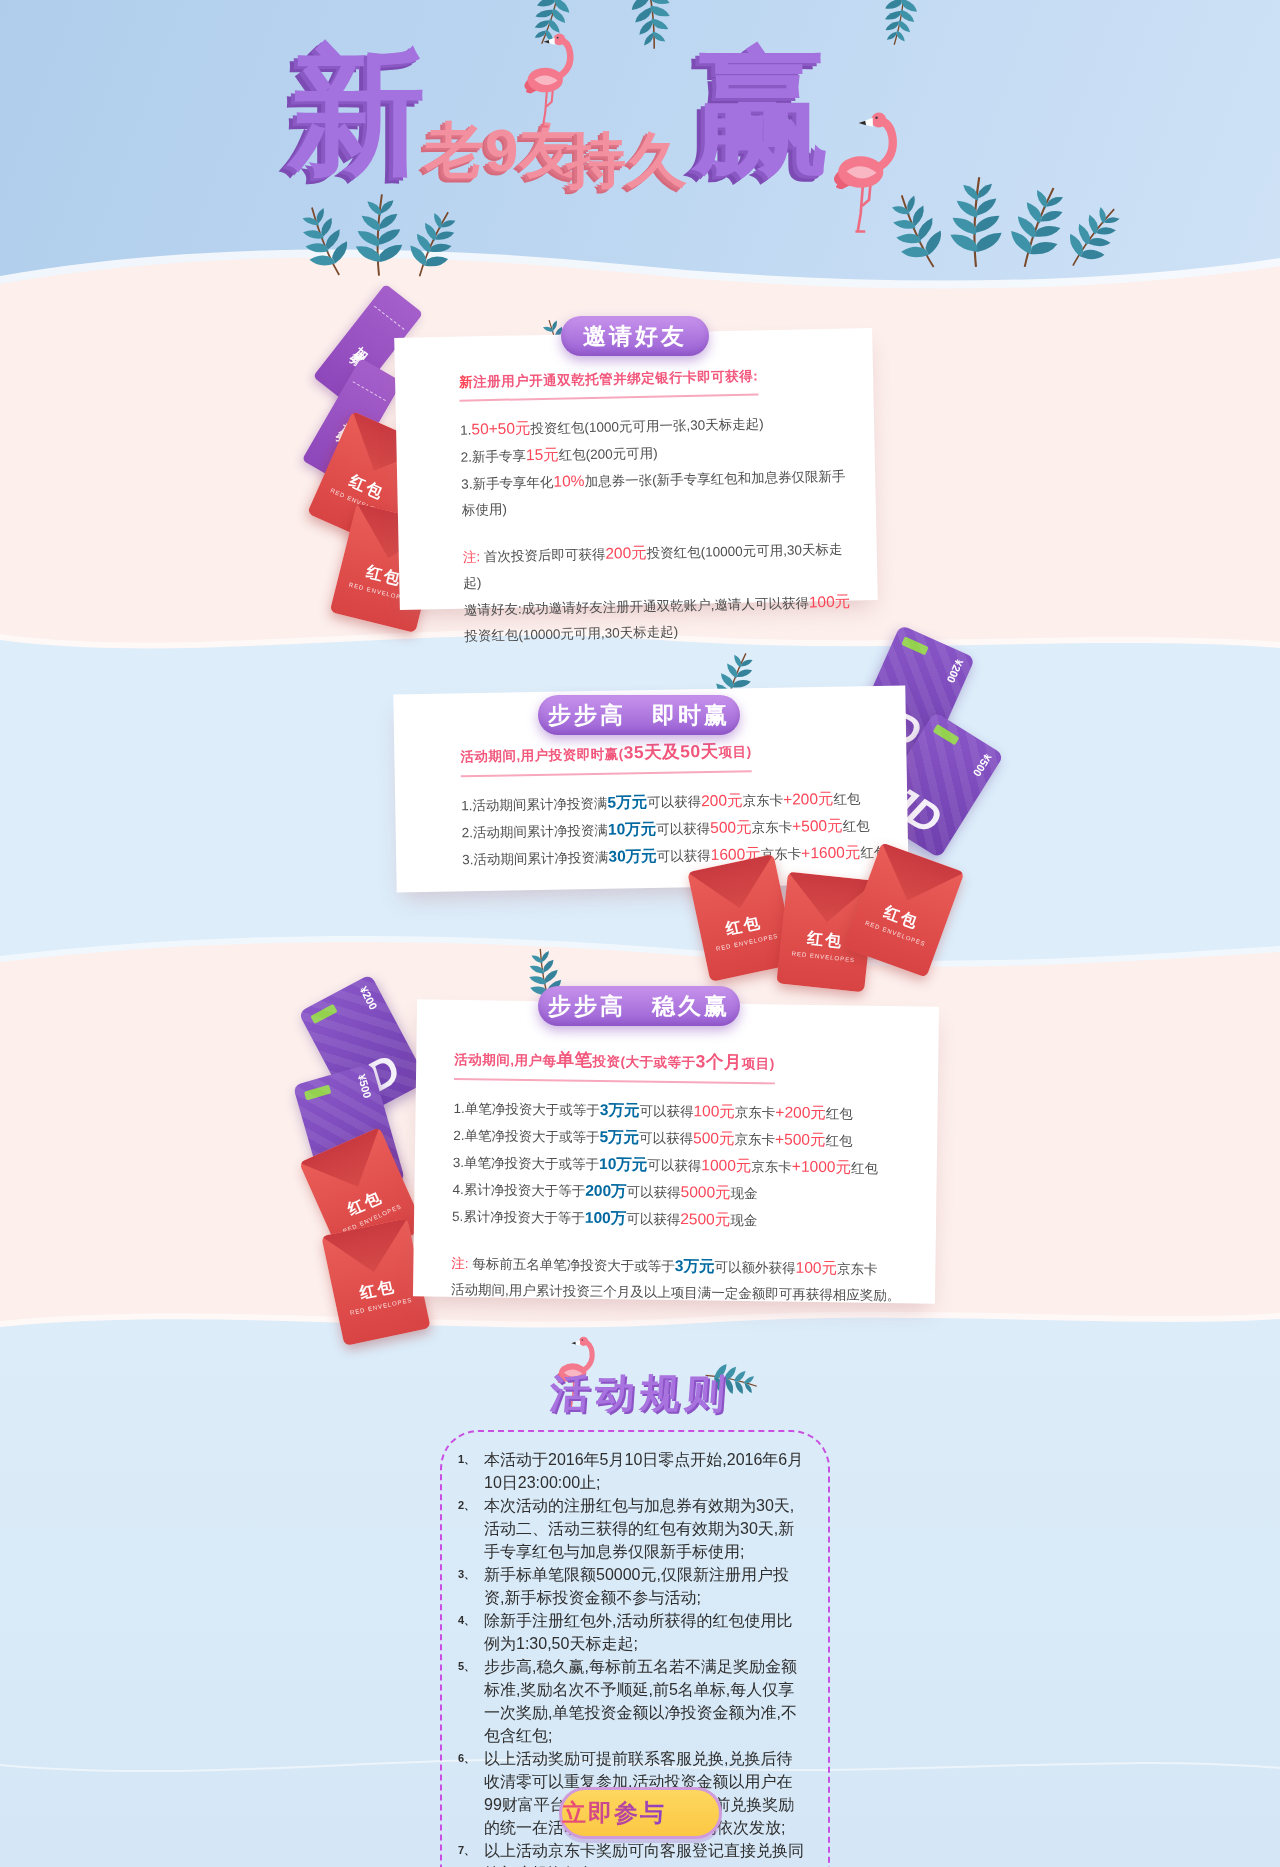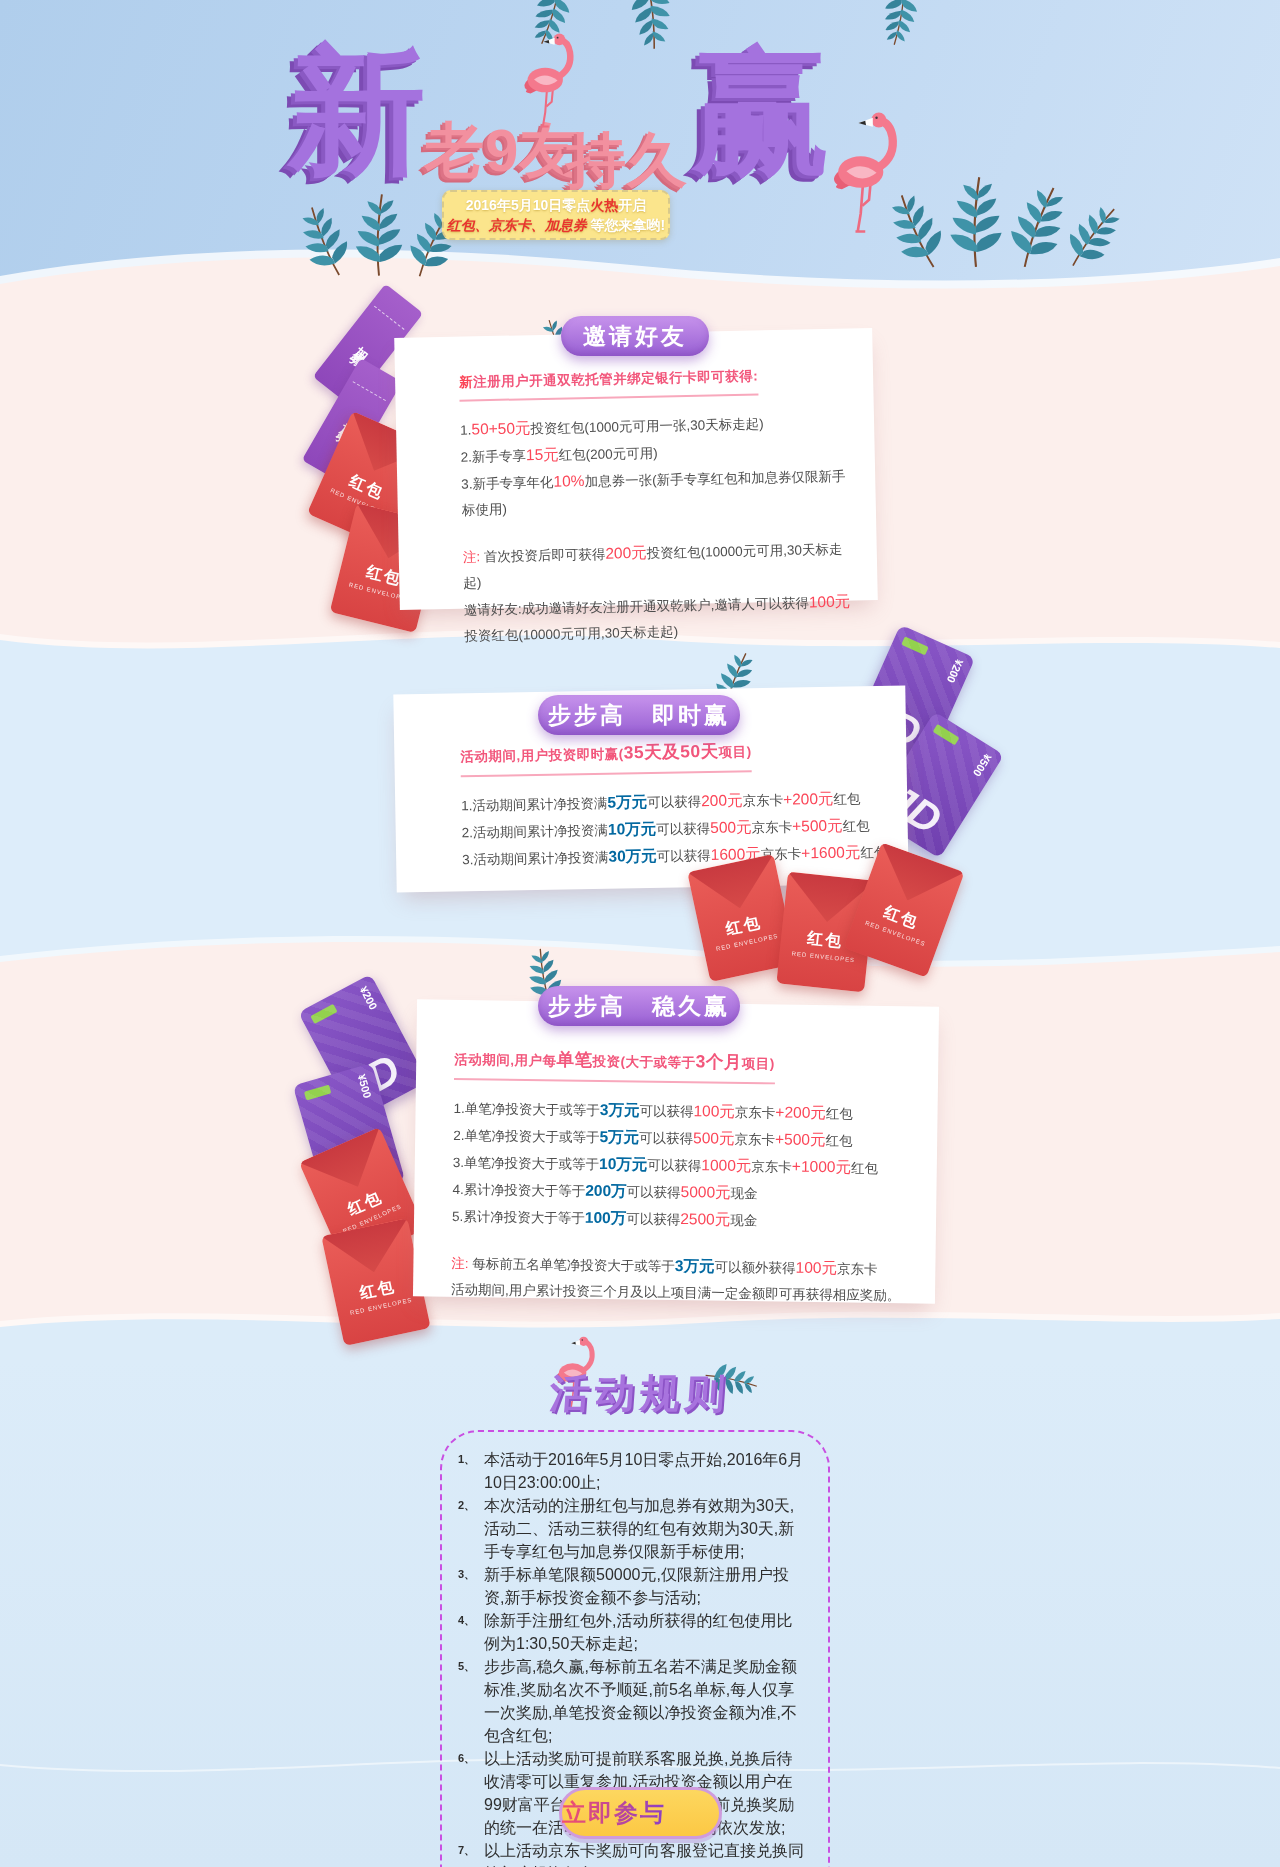--- a/index.html
+++ b/index.html
@@ -200,24 +200,20 @@
   <span class="tchar t-mid t-mid1">老9友</span>
   <span class="tchar t-mid t-mid2">持久</span>
   <span class="tchar t-ying">赢</span>
   <svg class="flam f1">
       <use href="#flamingo"></use>
     </svg>
   <svg class="flam f2">
       <use href="#flamingo"></use>
     </svg>
 
-  <div class="banner">
-    <div class="bl"><span>2016年5月10日零点</span><span class="c-red2">火热</span><span>开启</span></div>
-    <div class="bl"><span class="c-redi">红包、京东卡、加息券</span><span> 等您来拿哟!</span></div>
-  </div>
 
   <div class="coupon" style="left:344px;top:286px;transform:rotate(38deg)">
       <span class="cl">加息券</span>
     </div>
   <div class="coupon" style="left:328px;top:362px;transform:rotate(30deg)">
       <span class="cl">加息券</span>
     </div>
   <div class="envelope" style="left:326px;top:424px;transform:rotate(24deg)">
       <span class="el">红包</span>
       <span class="es">RED ENVELOPES</span>

